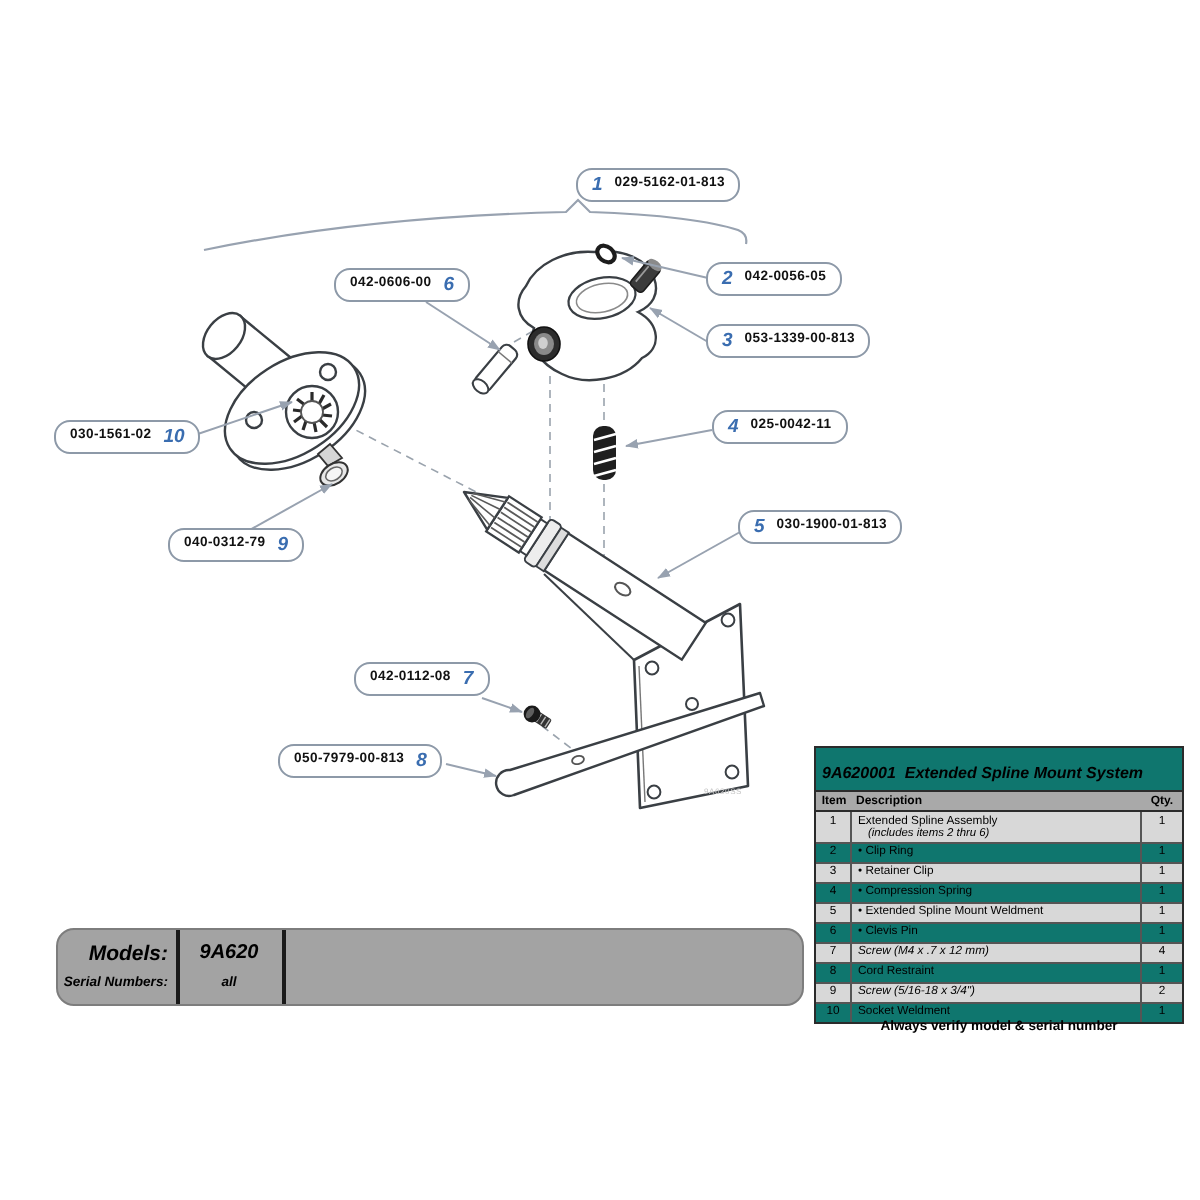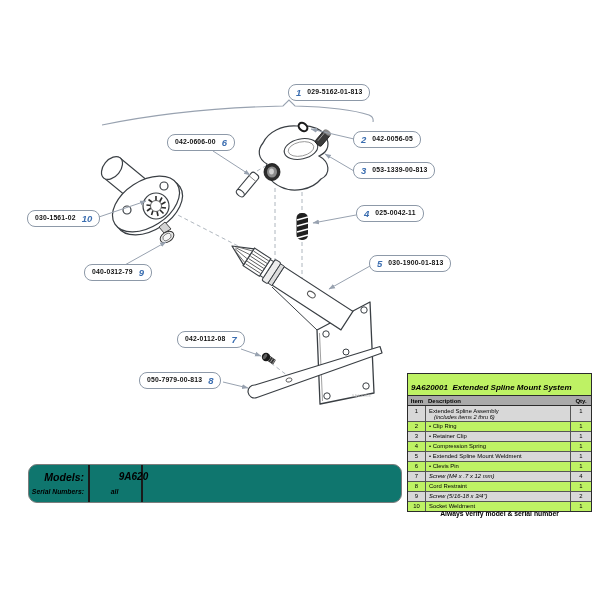--- a/index.html
+++ b/index.html
@@ -7,21 +7,21 @@
          font-family:"Liberation Sans",sans-serif;}
   svg.diagram{position:absolute;left:0;top:0;}
   
   .callout{position:absolute;display:flex;align-items:center;gap:6px;height:17px;
            border:1.3px solid #8d99a8;border-radius:8px;background:#fff;
            padding:0 7px;box-sizing:border-box;white-space:nowrap;}
   .callout .num{color:#3a6db0;font-style:italic;font-weight:bold;font-size:9.5px;line-height:1;}
   .callout .part{color:#111;font-weight:bold;font-size:6.8px;letter-spacing:.2px;line-height:1;}
   
   .ptable{position:absolute;left:407px;top:373px;width:185px;border:1.6px solid #2b2b2b;
-          background:#bef264;box-sizing:border-box;}
+          background:#0f766e;box-sizing:border-box;}
   .pt-title{padding:2px 3px 1px 3px;border-bottom:1.2px solid #2b2b2b;}
   .pt-title .code{font-weight:bold;font-style:italic;font-size:8px;color:#000;}
   .pt-title .tname{font-weight:bold;font-style:italic;font-size:8px;color:#000;}
   .pt-title .sub{font-style:italic;font-size:7.3px;color:#000;margin-top:1px;}
   .pt-head,.pt-row{display:grid;grid-template-columns:18px 1fr 20px;align-items:stretch;}
   .pt-head{background:#a9a9a9;border-bottom:1px solid #2b2b2b;}
   .pt-head span{font-weight:bold;font-size:6px;padding:1.5px 2px;color:#000;}
   .pt-head .c-item,.pt-head .c-qty{text-align:center;}
   .pt-row{border-bottom:1px solid #555;min-height:9px;}
   .pt-row:last-of-type{border-bottom:none;}
@@ -29,28 +29,28 @@
   .pt-row span{font-size:5.9px;color:#000;display:block;}
   .pt-row .c-item{text-align:center;padding-top:1.5px;border-right:1px solid #555;}
   .pt-row .c-desc{padding:1.5px 2px 1px 3px;border-right:1px solid #555;}
   .pt-row .c-qty{text-align:center;padding-top:1.5px;}
   .pt-row .note{font-style:italic;display:block;padding-left:5px;font-size:5.7px;}
   .pt-row.it .c-desc{font-style:italic;}
   .footnote{position:absolute;left:407px;top:510px;width:185px;text-align:center;
             font-weight:bold;font-size:6.8px;color:#000;}
   
   .models{position:absolute;left:28px;top:464px;width:374px;height:39px;
-          background:#0f766e;border:1.5px solid #7d7d7d;border-radius:9px;box-sizing:border-box;}
+          background:#a3a3a3;border:1.5px solid #7d7d7d;border-radius:9px;box-sizing:border-box;}
   .models .vline{position:absolute;top:0;bottom:0;width:2px;background:#1a1a1a;}
   .models .v1{left:59px;} .models .v2{left:112px;}
   .m-label{position:absolute;left:0;width:55px;text-align:right;font-weight:bold;font-style:italic;color:#000;}
   .m-models-label{top:6px;font-size:10.5px;}
   .m-serial-label{top:23px;font-size:6.8px;}
   .m-value{position:absolute;left:61px;width:49px;text-align:center;font-style:italic;color:#000;}
-  .m-models-value{top:6px;font-size:10px;font-weight:bold;margin-left:19px;}
+  .m-models-value{top:6px;font-size:10px;font-weight:bold;}
   .m-serial-value{top:23px;font-size:6.8px;font-weight:bold;}
   .watermark{position:absolute;left:352px;top:393px;font-size:4px;color:#c4c4c4;letter-spacing:.3px;}
 </style>
 </head>
 <body>
 
 <div class="stage">
 
   <svg class="diagram" width="600" height="600" viewBox="0 0 600 600">
     <defs>

